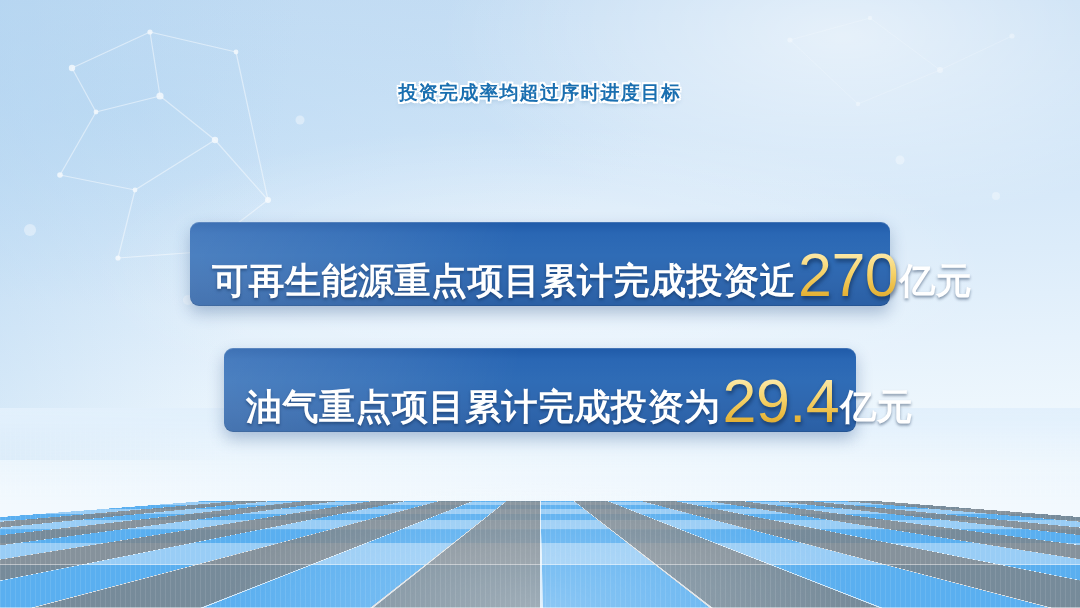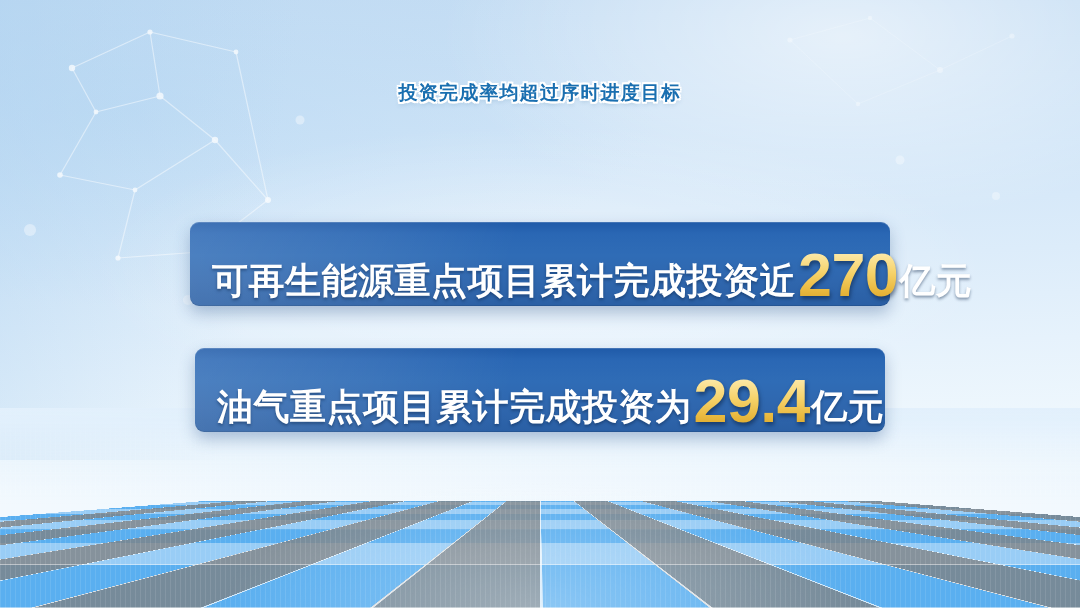--- a/index.html
+++ b/index.html
@@ -191,40 +191,40 @@
     inset: 0;
     border-radius: 9px;
     background: linear-gradient(104deg,
       rgba(255,255,255,0.14) 0%,
       rgba(255,255,255,0.07) 26%,
       rgba(255,255,255,0.00) 46%,
       rgba(255,255,255,0.00) 100%);
     pointer-events: none;
   }
   .banner-1 { width: 700px; }
-  .banner-2 { width: 690px; margin-top: 42px; }
+  .banner-2 { width: 632px; margin-top: 42px; }
 
   .bn-text {
     position: relative;
     z-index: 2;
     display: flex;
     align-items: baseline;
     width: 100%;
     justify-content: flex-start;
   }
   .bn-cn {
     font-size: 36px;
     font-weight: bold;
     color: #ffffff;
     letter-spacing: 0.5px;
     text-shadow: 0 2px 3px rgba(10,35,70,0.45);
   }
   .bn-num {
     font-size: 61px;
-    font-weight: bold;
+    font-weight: normal;
     line-height: 1;
     letter-spacing: -0.5px;
     margin: 0 1px 0 2px;
     position: relative;
     top: 3px;
     background: linear-gradient(180deg,
       #fdf2c8 0%,
       #fbe49a 20%,
       #f6d269 46%,
       #e9b93f 74%,

